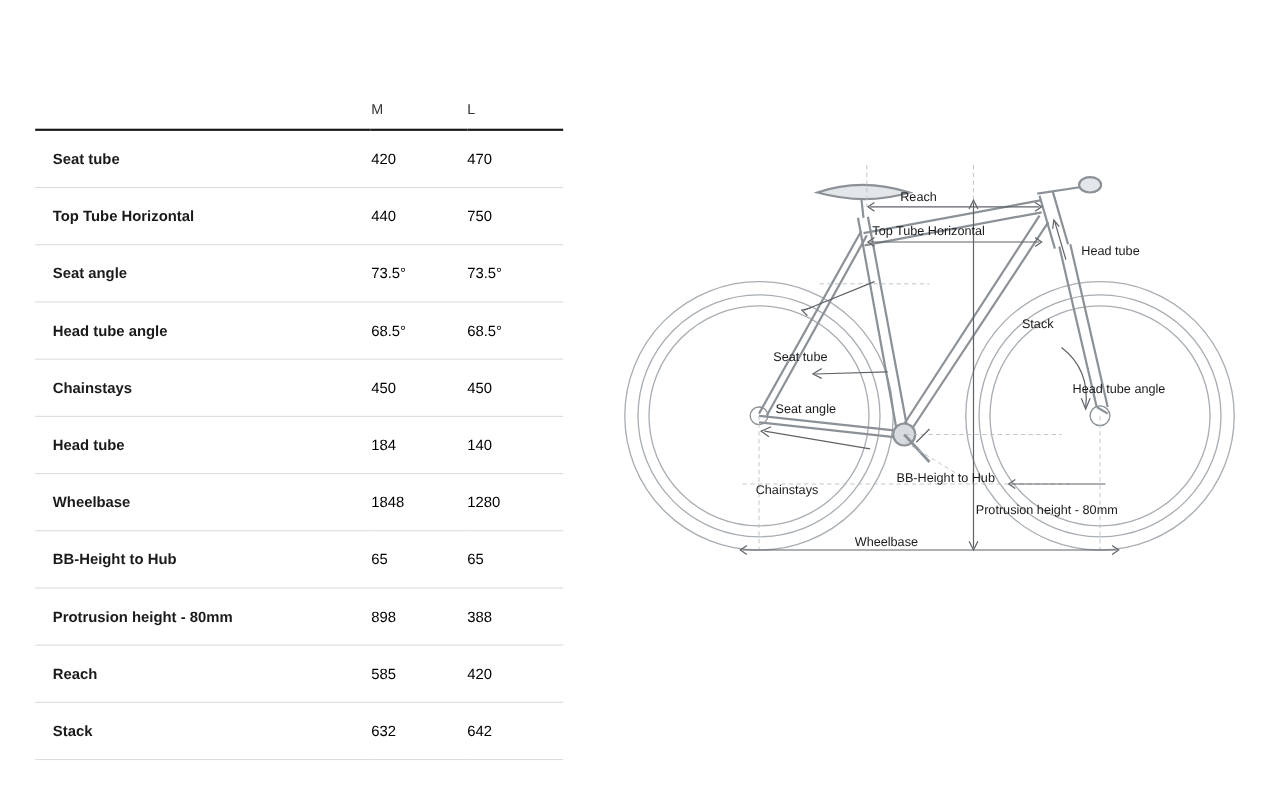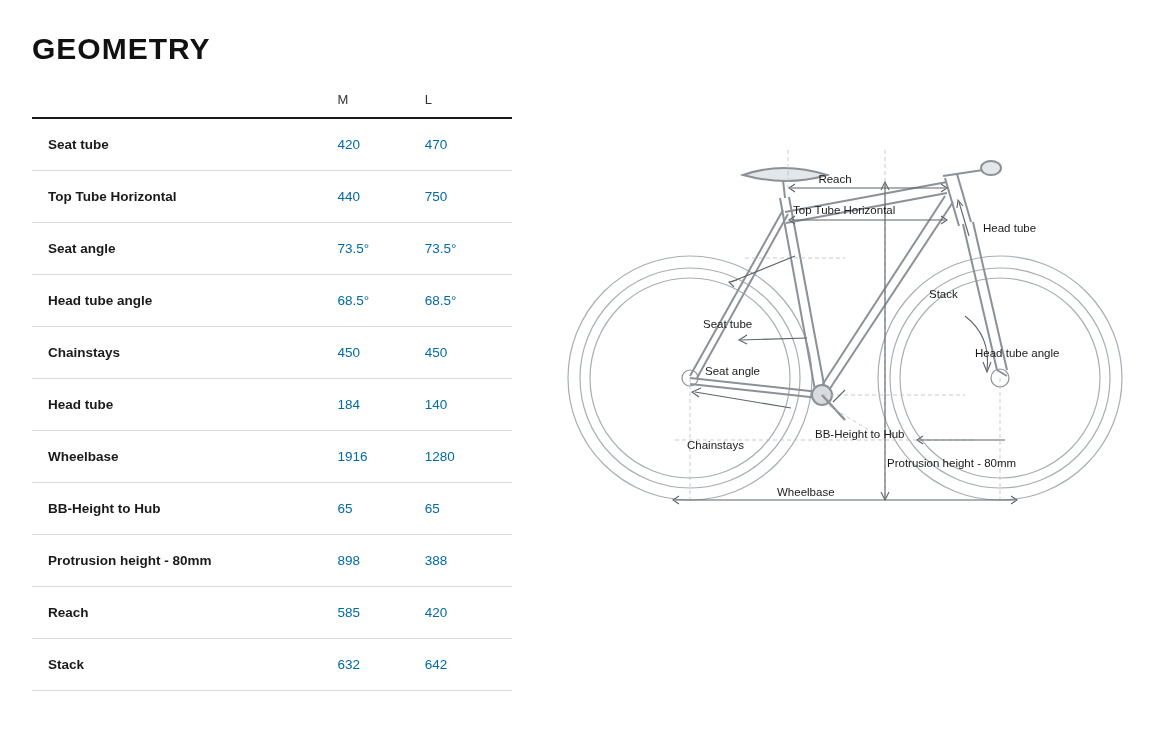--- a/index.html
+++ b/index.html
@@ -45,21 +45,21 @@
     padding: 6px 0 10px 0;
     border-bottom: 2px solid #1a1a1a;
   }
   .geo-table th.c-label { width: 300px; padding-left: 16px; }
   .geo-table th.c-m { width: 90px; }
   .geo-table th.c-l { width: 90px; }
   .geo-table td {
     font-size: 13.5px;
     padding: 18px 0;
     border-bottom: 1px solid #dcdcdc;
-    color: #0369a1;
+    color: #000000;
   }
   .geo-table td.label {
     font-weight: bold;
     color: #1a1a1a;
     padding-left: 16px;
   }
   .geo-table tr:last-child td { border-bottom: 1px solid #dcdcdc; }
   
   .diagram {
     position: absolute;
@@ -73,21 +73,20 @@
     font-family: "Liberation Sans", sans-serif;
     font-size: 11.5px;
     fill: #1a1a1a;
   }
 </style>
 </head>
 <body>
 
 <div class="page">
 
-  <div class="title">GEOMETRY</div>
 
   <table class="geo-table">
     <thead>
       <tr>
         <th class="c-label"></th>
         <th class="c-m">M</th>
         <th class="c-l">L</th>
       </tr>
     </thead>
     <tbody>
@@ -116,21 +115,21 @@
         <td>450</td>
         <td>450</td>
       </tr>
       <tr>
         <td class="label">Head tube</td>
         <td>184</td>
         <td>140</td>
       </tr>
       <tr>
         <td class="label">Wheelbase</td>
-        <td>1916</td>
+        <td>1848</td>
         <td>1280</td>
       </tr>
       <tr>
         <td class="label">BB-Height to Hub</td>
         <td>65</td>
         <td>65</td>
       </tr>
       <tr>
         <td class="label">Protrusion height - 80mm</td>
         <td>898</td>

